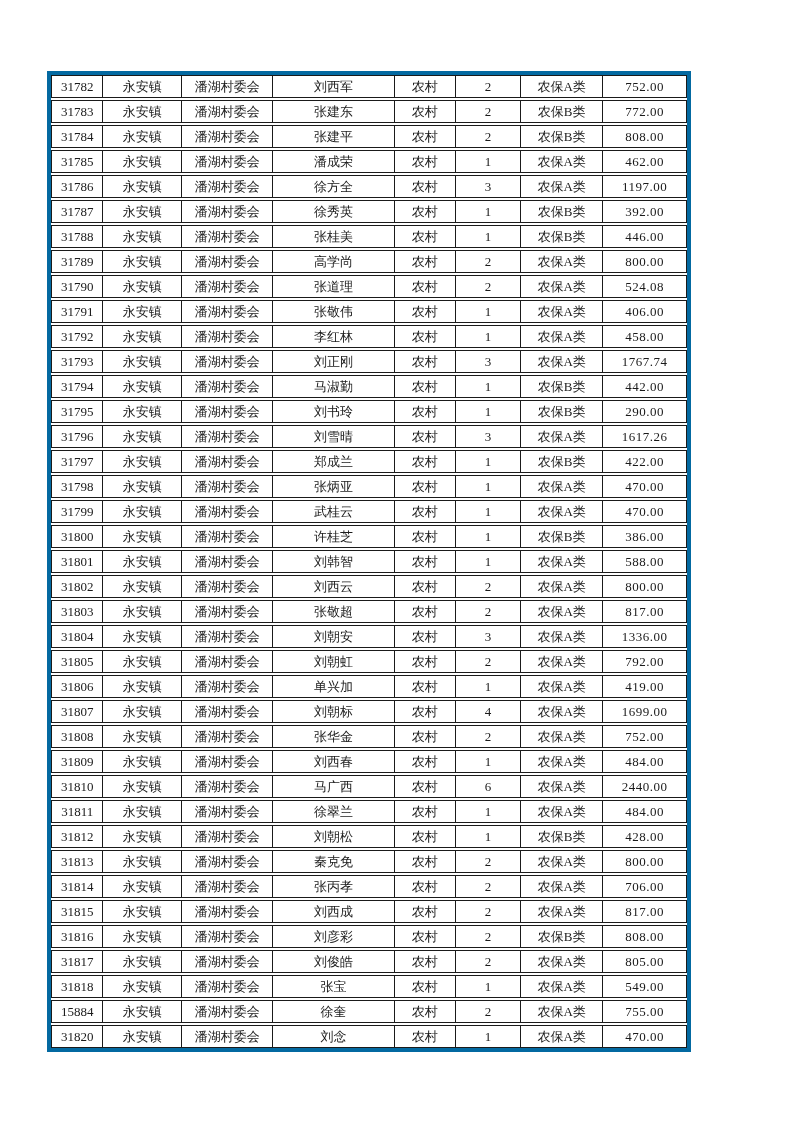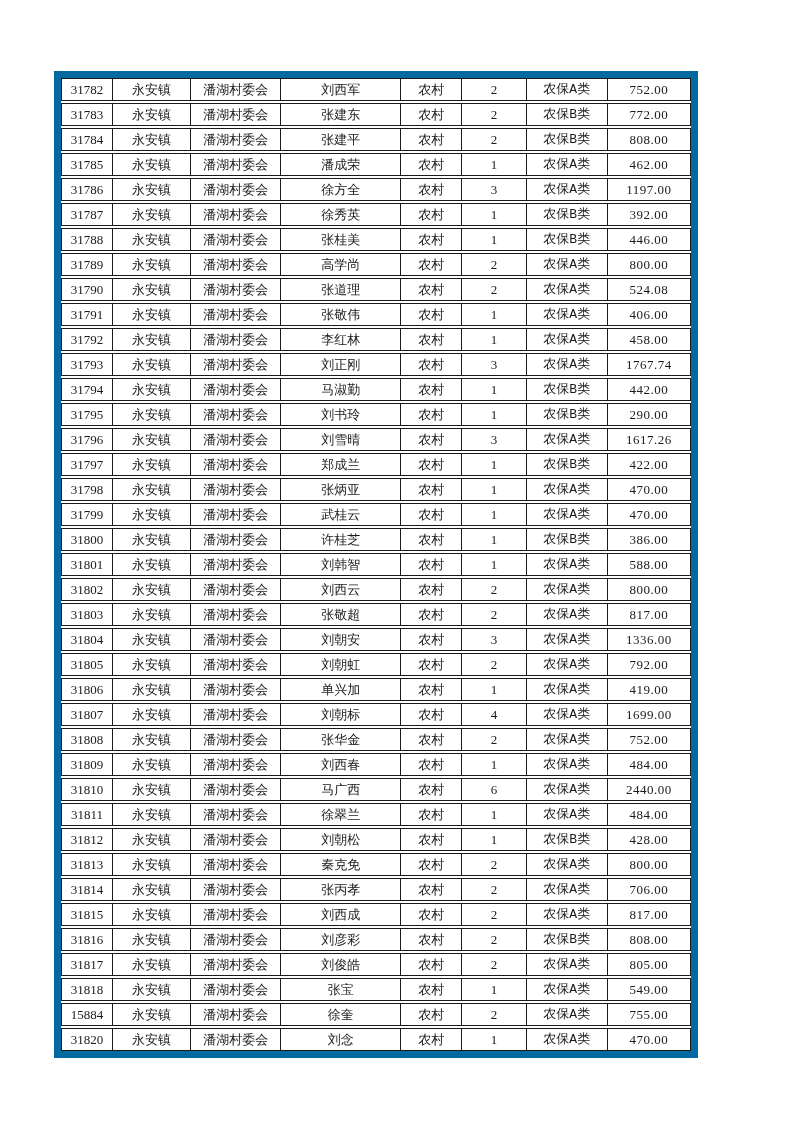--- a/index.html
+++ b/index.html
@@ -8,24 +8,24 @@
     position: relative;
     width: 793px;
     height: 1122px;
     background: #ffffff;
     font-family: "Liberation Serif", "DejaVu Serif", serif;
     color: #1a1a1a;
     overflow: hidden;
   }
   .record-table {
     position: absolute;
-    left: 54px;
+    left: 47px;
     top: 71px;
     width: 644px;
-    border: 7px solid #0369a1;
+    border: 4px solid #0369a1;
     background: #ffffff;
   }
   .t-row {
     display: flex;
     height: 23px;
     border: 1px solid #1a1a1a;
     margin: 0 0 2px 0;
     background: #ffffff;
   }
   .t-row:last-child { margin-bottom: 0; }
@@ -40,21 +40,21 @@
     white-space: nowrap;
     overflow: hidden;
   }
   .cell:last-child { border-right: none; }
   .col-id       { width: 52px; }
   .col-town     { width: 80px; }
   .col-village  { width: 92px; }
   .col-name     { width: 123px; }
   .col-type     { width: 62px; text-align: center; }
   .col-count    { width: 66px; }
-  .col-category { width: 83px; font-family: Liberation Mono, monospace; }
+  .col-category { width: 83px; }
   .col-amount   { width: 84px; letter-spacing: 0.5px; }
 </style>
 </head>
 <body>
 
 <div class="page">
   <div class="record-table">
       <div class="t-row">
         <div class="cell col-id">31782</div>
         <div class="cell col-town">永安镇</div>

